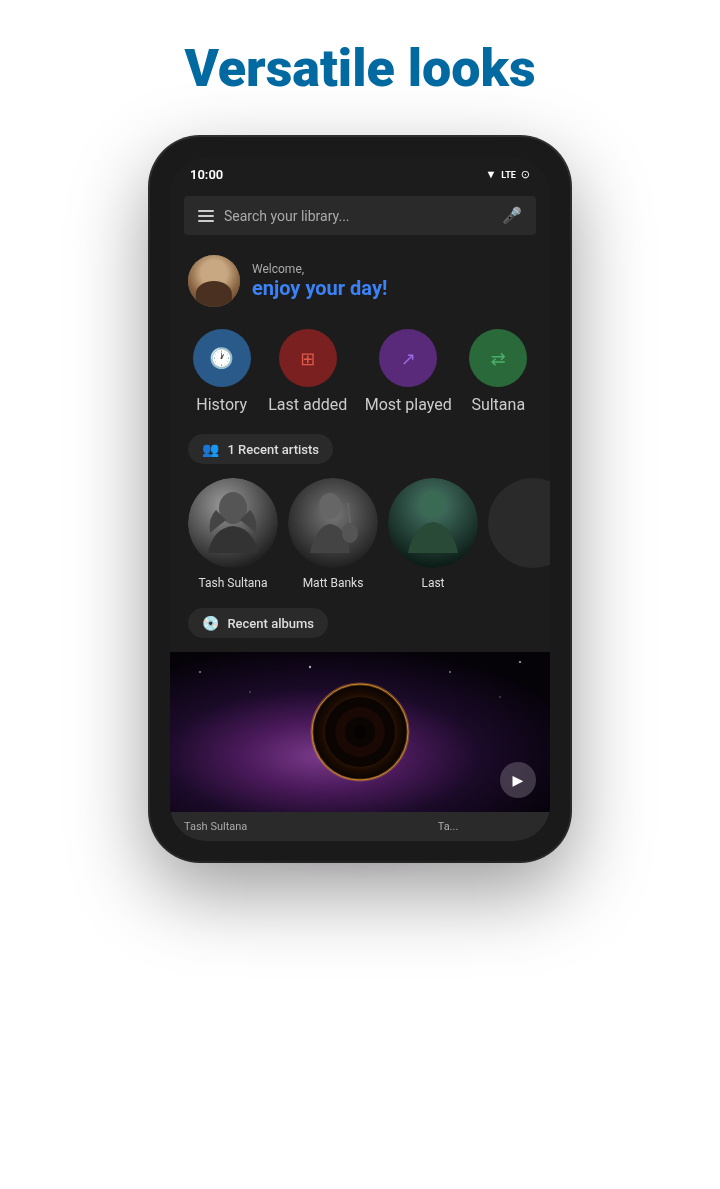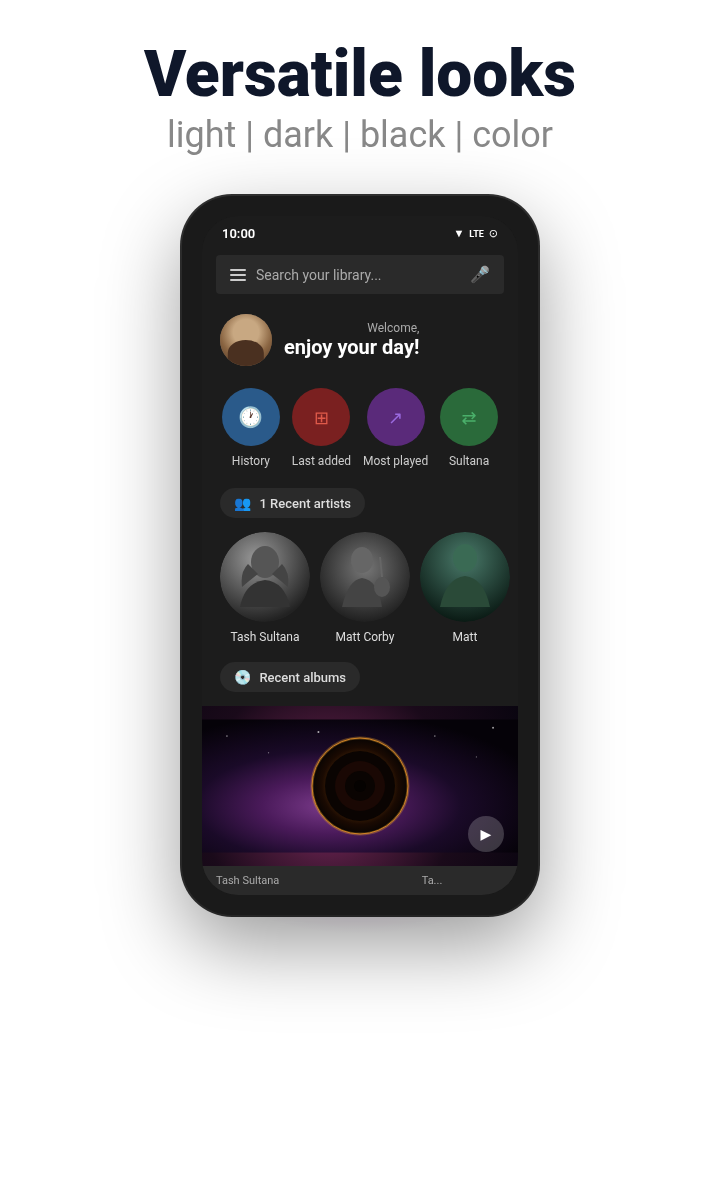--- a/index.html
+++ b/index.html
@@ -12,36 +12,36 @@
       flex-direction: column;
       align-items: center;
     }
 
     
     .page-header {
       text-align: center;
       padding: 40px 20px 30px;
     }
     .page-title {
-      font-size: 64px;
+      font-size: 52px;
       font-weight: 900;
-      color: #0f172a;
+      color: #0369a1;
       line-height: 1.1;
     }
     .page-subtitle {
       font-size: 36px;
       font-weight: 400;
       color: #888888;
       margin-top: 4px;
     }
 
     
     .phone-wrapper {
       position: relative;
-      width: 356px;
+      width: 420px;
       margin-top: 10px;
     }
 
     .phone-frame {
       background: #1a1a1a;
       border-radius: 50px;
       padding: 20px;
       position: relative;
       box-shadow: 0 30px 80px rgba(0,0,0,0.4), 0 0 0 2px #333;
     }
@@ -155,30 +155,29 @@
       left: 50%;
       transform: translateX(-50%);
       width: 70%;
       height: 50%;
       background: #4a3020;
       border-radius: 50% 50% 0 0;
     }
     .welcome-text {
       display: flex;
       flex-direction: column;
-      text-align: right;
     }
     .welcome-label {
       font-size: 12px;
       color: #aaa;
     }
     .welcome-greeting {
       font-size: 20px;
       font-weight: 700;
-      color: #ffffff;
+      color: #3b82f6;
     }
 
     
     .quick-actions {
       display: flex;
       justify-content: space-around;
       padding: 4px 14px 20px;
     }
     .action-item {
       display: flex;
@@ -193,21 +192,21 @@
       display: flex;
       align-items: center;
       justify-content: center;
       font-size: 22px;
     }
     .action-circle.blue { background: #2a5a8a; }
     .action-circle.red { background: #7a2020; }
     .action-circle.purple { background: #5a2a7a; }
     .action-circle.green { background: #2a6a3a; }
     .action-label {
-      font-size: 12px;
+      font-size: 16px;
       color: #ccc;
       text-align: center;
     }
 
     
     .section-chip {
       display: inline-flex;
       align-items: center;
       gap: 8px;
       background: #2a2a2a;
@@ -290,21 +289,20 @@
       font-size: 11px;
       flex: 1;
     }
 
   </style>
 </head>
 <body>
 
 <div class="page-header">
   <div class="page-title">Versatile looks</div>
-  <div class="page-subtitle">light | dark | black | color</div>
 </div>
 
 <div class="phone-wrapper">
   <div class="phone-glow"></div>
   <div class="phone-frame">
     <div class="phone-screen">
 
       
       <div class="status-bar">
         <span class="status-time">10:00</span>
@@ -403,38 +401,38 @@
                 </radialGradient>
               </defs>
               <circle cx="45" cy="45" r="45" fill="url(#g2)"></circle>
               <ellipse cx="42" cy="28" rx="11" ry="13" fill="#666"></ellipse>
               <path d="M22 75 Q28 48 42 46 Q58 48 62 75 Z" fill="#444"></path>
 
               <ellipse cx="62" cy="55" rx="8" ry="10" fill="#555"></ellipse>
               <line x1="62" y1="45" x2="60" y2="25" stroke="#666" stroke-width="2"></line>
             </svg>
           </div>
-          <span class="artist-name">Matt Corby</span>
+          <span class="artist-name">Matt Banks</span>
         </div>
 
         <div class="artist-item">
           <div class="artist-circle">
             <svg width="90" height="90" viewBox="0 0 90 90">
               <defs>
                 <radialGradient id="g3" cx="50%" cy="30%" r="70%">
                   <stop offset="0%" stop-color="#4a7a6a"></stop>
                   <stop offset="100%" stop-color="#0a1a14"></stop>
                 </radialGradient>
               </defs>
               <circle cx="45" cy="45" r="45" fill="url(#g3)"></circle>
               <ellipse cx="45" cy="26" rx="12" ry="14" fill="#3a6a54"></ellipse>
               <path d="M20 75 Q26 46 45 44 Q64 46 70 75 Z" fill="#2a4a38"></path>
             </svg>
           </div>
-          <span class="artist-name">Matt</span>
+          <span class="artist-name">Last</span>
         </div>
 
         <div class="artist-item">
           <div class="artist-circle" style="width:90px;height:90px;background:#2a2a2a;border-radius:50%;"></div>
           <span class="artist-name"></span>
         </div>
       </div>
 
       
       <div class="section-chip">

